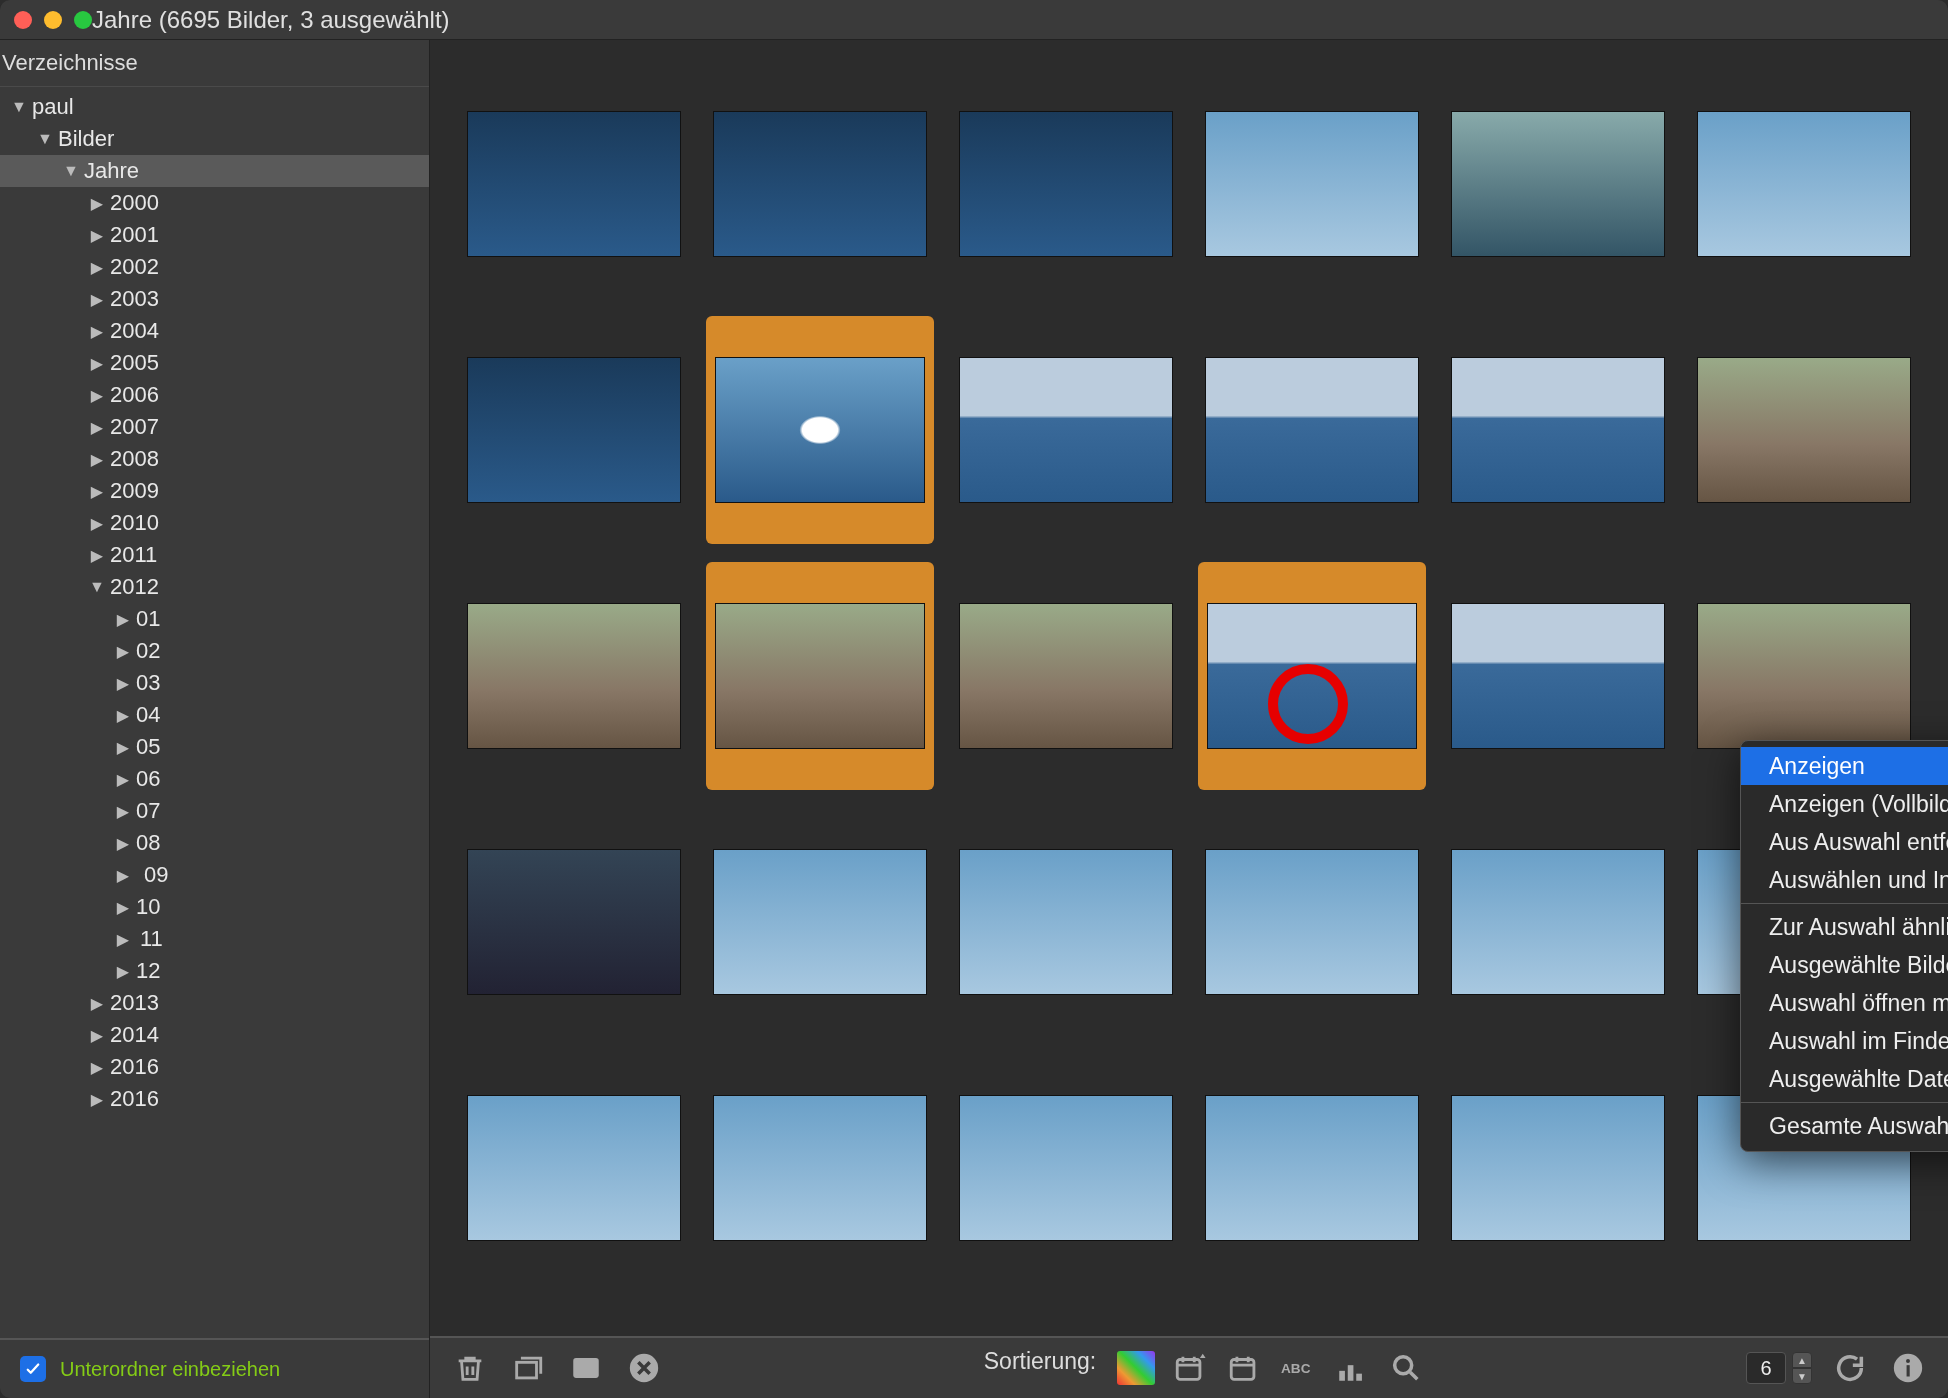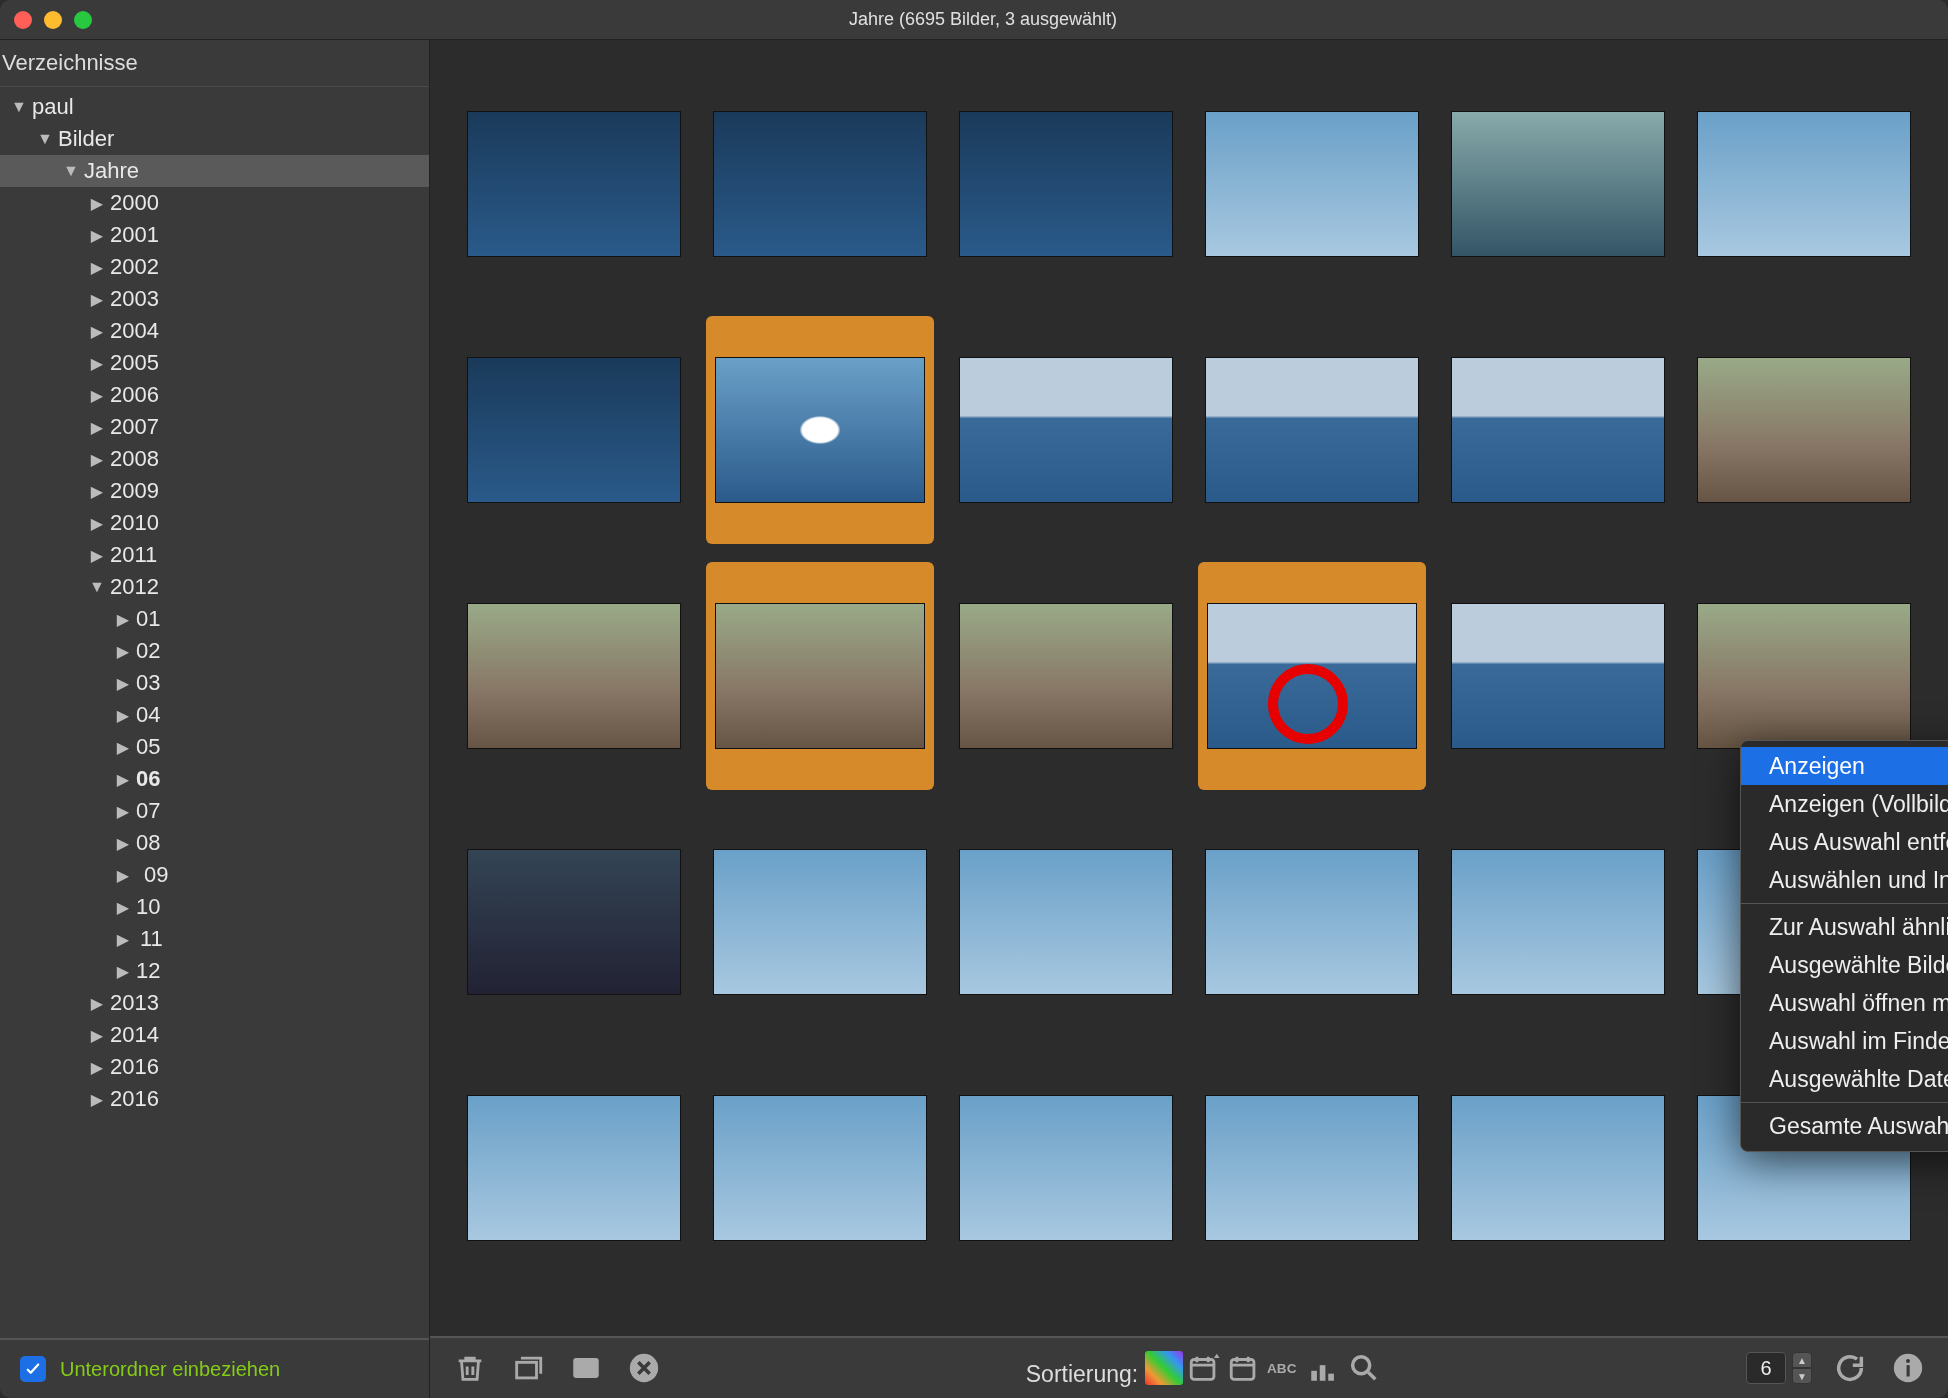--- a/index.html
+++ b/index.html
@@ -4,21 +4,21 @@
 <style>
   * { box-sizing: border-box; margin: 0; padding: 0; }
   html, body { width: 1948px; height: 1398px; overflow: hidden; font-family: -apple-system, "Helvetica Neue", Arial, sans-serif; background: #2c2c2c; color: #ddd; }
   .window { width: 1948px; height: 1398px; display: flex; flex-direction: column; background: #2c2c2c; border-radius: 10px; overflow: hidden; }
   .titlebar { height: 40px; background: #3a3a3a; display: flex; align-items: center; padding: 0 14px; border-bottom: 1px solid #222; }
   .traffic { display: flex; gap: 12px; }
   .traffic span { width: 18px; height: 18px; border-radius: 50%; display: block; }
   .tr-red { background: #ff5f57; }
   .tr-yellow { background: #febc2e; }
   .tr-green { background: #28c840; }
-  .title-text { flex: 1; text-align: center; color: #e0e0e0; font-size: 18px; font-weight: 400; }
+  .title-text { flex: 1; color: #e0e0e0; font-size: 24px; font-weight: 400; }
   .body { flex: 1; display: flex; min-height: 0; }
   .sidebar { width: 468px; background: #3a3a3a; display: flex; flex-direction: column; border-right: 1px solid #222; }
   .sidebar-header { padding: 10px 2px; font-size: 22px; color: #ddd; border-bottom: 1px solid #4a4a4a; }
   .tree { flex: 1; overflow-y: auto; padding: 4px 0 8px 0; }
   .tree-row { display: flex; align-items: center; height: 32px; font-size: 22px; color: #e8e8e8; cursor: default; }
   .tree-row.selected { background: #5a5a5a; }
   .disclosure { width: 18px; text-align: center; font-size: 16px; color: #bbb; user-select: none; }
   .sidebar-footer { height: 60px; display: flex; align-items: center; padding: 0 20px; border-top: 2px solid #555; }
   .checkbox { width: 26px; height: 26px; background: #1d6fe6; border-radius: 5px; display: flex; align-items: center; justify-content: center; margin-right: 14px; }
   .checkbox svg { width: 18px; height: 18px; }
@@ -33,21 +33,21 @@
   .ring { position: absolute; width: 80px; height: 80px; border: 10px solid #e60000; border-radius: 50%; }
   .context-menu { position: absolute; left: 1310px; top: 700px; width: 590px; background: #2a2a2a; border: 1px solid #555; border-radius: 8px; box-shadow: 0 10px 40px rgba(0,0,0,.6); padding: 6px 0; z-index: 100; }
   .menu-item { height: 38px; display: flex; align-items: center; padding: 0 28px; font-size: 23px; color: #eee; position: relative; }
   .menu-item.highlight { background: #1d6fe6; color: #fff; }
   .menu-sep { height: 1px; background: #555; margin: 4px 0; }
   .bottombar { height: 62px; display: flex; align-items: center; padding: 0 20px; background: #3a3a3a; border-top: 2px solid #555; gap: 18px; }
   .bb-btn { width: 40px; height: 40px; display: flex; align-items: center; justify-content: center; color: #aaa; }
   .bb-btn svg { width: 34px; height: 34px; }
   .bb-spacer { flex: 1; }
   .sort-label { font-size: 23px; color: #ddd; margin-right: 6px; }
-  .sort-block { display: flex; align-items: flex-end; }
+  .sort-block { display: flex; align-items: flex-start; gap: 14px; }
   .rainbow { width: 38px; height: 34px; background: linear-gradient(45deg,#e33,#e93,#3c3,#39e,#93e); border-radius: 3px; }
   .stepper-box { display: flex; align-items: center; gap: 6px; }
   .num-field { width: 40px; height: 32px; background: #2a2a2a; border: 1px solid #555; border-radius: 4px; text-align: center; font-size: 20px; color: #eee; }
   .stepper { width: 20px; height: 32px; display:flex; flex-direction:column; }
   .stepper div { flex:1; background:#555; border:1px solid #333; font-size:10px; color:#ccc; display:flex; align-items:center; justify-content:center; }
   .stepper div:first-child { border-radius:4px 4px 0 0; }
   .stepper div:last-child { border-radius:0 0 4px 4px; }
   
   .sky { background: linear-gradient(#6aa0c8,#a8c8e0); }
   .water { background: linear-gradient(#1a3a5a,#2a5a8a); }
@@ -156,21 +156,21 @@
           <div class="tree-row" style="padding-left: 114px;">
             <span class="disclosure">▶</span>
             <span style="margin-left: 4px;">04</span>
           </div>
           <div class="tree-row" style="padding-left: 114px;">
             <span class="disclosure">▶</span>
             <span style="margin-left: 4px;">05</span>
           </div>
           <div class="tree-row" style="padding-left: 114px;">
             <span class="disclosure">▶</span>
-            <span style="margin-left: 4px; font-weight: bold;">06</span>
+            <span style="margin-left: 4px;">06</span>
           </div>
           <div class="tree-row" style="padding-left: 114px;">
             <span class="disclosure">▶</span>
             <span style="margin-left: 4px;">07</span>
           </div>
           <div class="tree-row" style="padding-left: 114px;">
             <span class="disclosure">▶</span>
             <span style="margin-left: 4px;">08</span>
           </div>
           <div class="tree-row" style="padding-left: 114px;">

